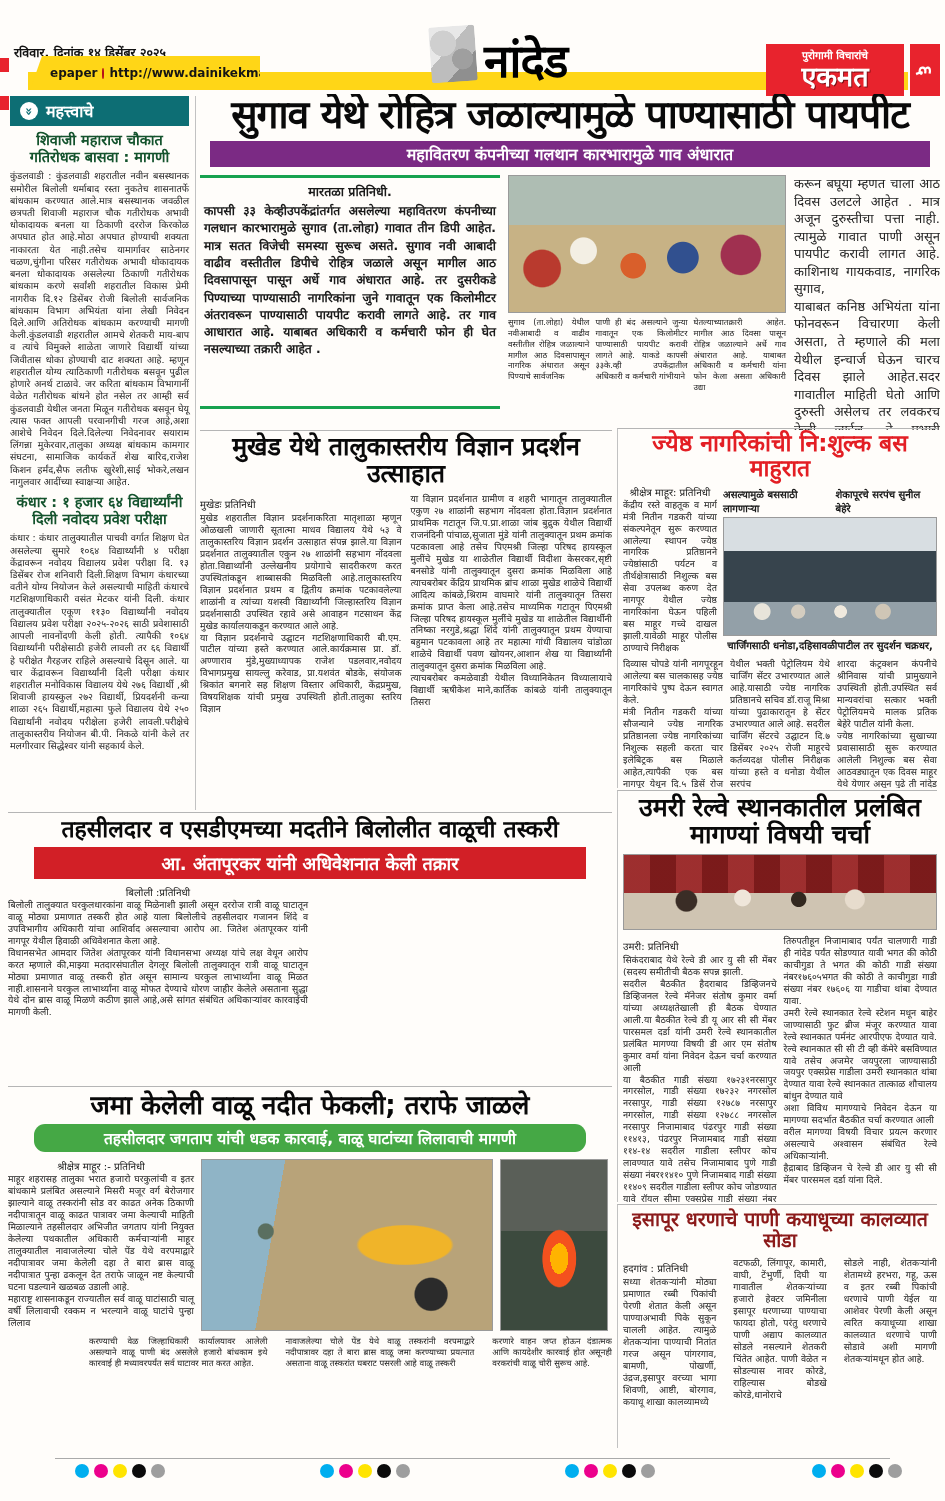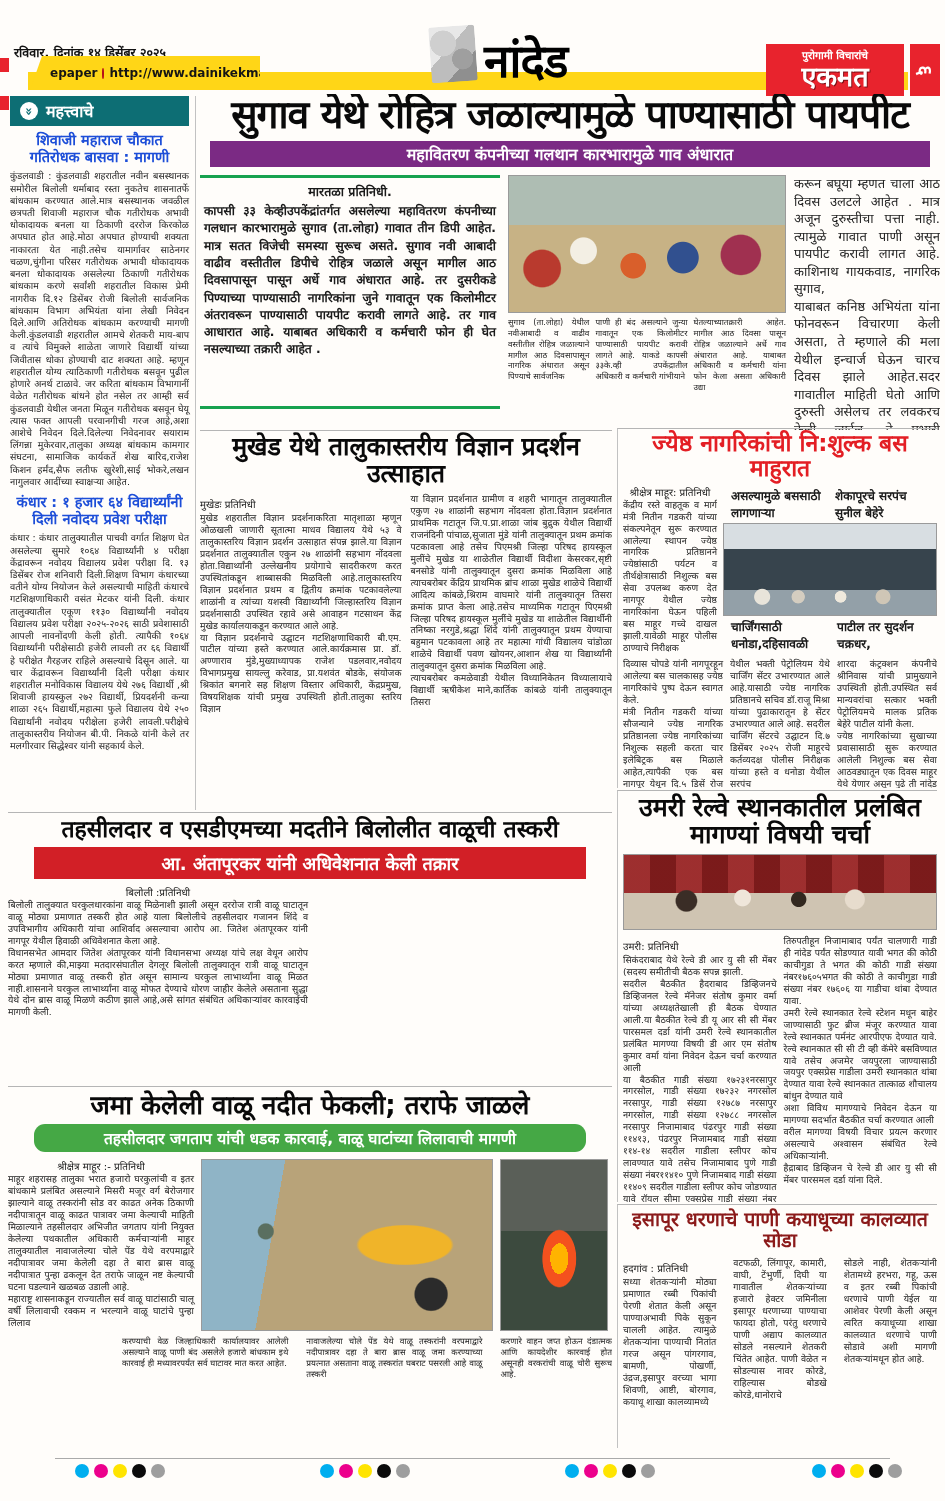--- a/index.html
+++ b/index.html
@@ -36,21 +36,21 @@
   .corner-mark{position:absolute;left:0;width:9px;height:14px;background:#e8232d;}
 
   
   .sidebar{position:absolute;left:8px;top:96px;width:188px;height:714px;border-right:1px solid #c2c2c2;
            padding:0 6px 0 2px;overflow:hidden;}
   .sb-head{height:30px;background:#0d6e74;display:flex;align-items:center;gap:8px;padding:0 10px;margin-bottom:6px;}
   .sb-head .circ{width:18px;height:18px;border-radius:50%;background:#fff;color:#0d6e74;display:flex;
                  align-items:center;justify-content:center;font-weight:bold;font-size:13px;}
   .sb-head .circ span{transform:rotate(90deg);display:block;line-height:1;}
   .sb-title{color:#fff;font-weight:bold;font-size:16px;}
-  .sb-hl{font-size:14.5px;font-weight:bold;text-align:center;line-height:1.15;margin:4px 0 5px;color:#1d4ed8;}
+  .sb-hl{font-size:14.5px;font-weight:bold;text-align:center;line-height:1.15;margin:4px 0 5px;color:#14532d;}
   .sidebar .body-text{font-size:9.4px;}
 
   
   .lead{position:absolute;left:200px;top:94px;width:740px;height:336px;overflow:hidden;}
   .lead-h1{font-size:39px;white-space:nowrap;letter-spacing:-1px;}
   .purple-band{margin:5px 10px 0 10px;height:26px;background:#7b2a84;font-size:16px;
                display:flex;align-items:center;justify-content:center;}
   .lead-grid{display:flex;gap:8px;margin-top:8px;height:234px;}
   .lead-textblock{width:300px;border-top:3px solid #17a24f;border-bottom:3px solid #17a24f;
                   padding:5px 4px;font-size:12.2px;font-weight:600;line-height:1.42;text-align:justify;}
@@ -70,21 +70,21 @@
 
   
   .science{position:absolute;left:200px;top:430px;width:412px;height:382px;overflow:hidden;border-top:1px solid #b5b5b5;}
   .science-h2{font-size:25px;margin:2px 0 6px;}
   .sci-cols{display:flex;gap:9px;}
   .sci-cols .col{flex:1;}
 
   
   .bus{position:absolute;left:617px;top:428px;width:320px;height:360px;overflow:hidden;border-top:1px solid #b5b5b5;border-left:1px solid #c2c2c2;padding-left:5px;}
   .bus-h2{font-size:23px;color:#e31e24;margin:2px 0 4px;}
-  .bus-capline{font-size:12px;font-weight:bold;display:flex;justify-content:space-between;margin:2px 8px;}
+  .bus-capline{font-size:10px;font-weight:bold;display:flex;justify-content:center;margin:2px 0;}
   .bus-row{display:flex;gap:6px;}
   .bus-left{width:94px;}
   .ph-bus{flex:1;height:104px;background:
       radial-gradient(circle at 18% 80%, #e8e4da 0 4%, transparent 4.5%),
       radial-gradient(circle at 35% 80%, #d4cdc0 0 4%, transparent 4.5%),
       radial-gradient(circle at 55% 80%, #efe9dd 0 4%, transparent 4.5%),
       radial-gradient(circle at 75% 80%, #cfc6b6 0 4%, transparent 4.5%),
       linear-gradient(#d8dee2 0 28%, #37444d 28% 72%, #93a0a8 72% 100%);}
   .bus-cols{display:flex;gap:7px;margin-top:4px;}
   .bus-cols .col{flex:1;}
@@ -123,21 +123,21 @@
   .sand2-row{display:flex;gap:7px;}
   .sand2-left{width:186px;}
   .ph-jcb{width:292px;height:172px;background:
       radial-gradient(circle at 79% 79%, #2b2b2b 0 6%, transparent 6.5%),
       radial-gradient(ellipse at 70% 50%, #f0b429 0 16%, transparent 17%),
       radial-gradient(circle at 22% 42%, #5a6f60 0 3%, transparent 3.5%),
       linear-gradient(100deg,#8fb4c6 0 26%,#b8a379 26% 100%);}
   .ph-fire{width:108px;height:172px;background:
       radial-gradient(ellipse at 55% 58%, #ffb300 0 11%, #f4511e 11% 20%, transparent 21%),
       linear-gradient(#5a5f58 0 42%, #3c4a3e 42% 100%);}
-  .sand2-caps{display:flex;gap:18px;margin:5px 0 0 114px;}
+  .sand2-caps{display:flex;gap:18px;margin:5px 0 0 81px;}
   .sand2-caps p{margin:0;font-size:8.4px;line-height:1.3;text-align:justify;color:#232323;}
 
   
   .dam{position:absolute;left:617px;top:1204px;width:320px;height:244px;overflow:hidden;border-top:1px solid #b5b5b5;border-left:1px solid #c2c2c2;padding-left:5px;}
   .dam-h2{font-size:19.5px;color:#8b1a1a;margin:4px 0 6px;}
   .dam-cols{display:flex;gap:17px;}
   .dam-cols .col{flex:1;}
 
   
   .foot-line{left:55px;top:1458px;width:835px;}

